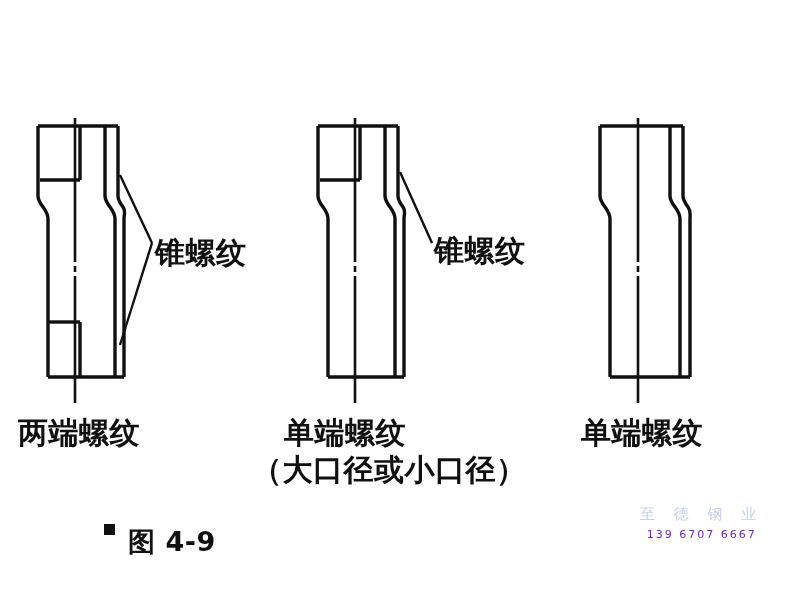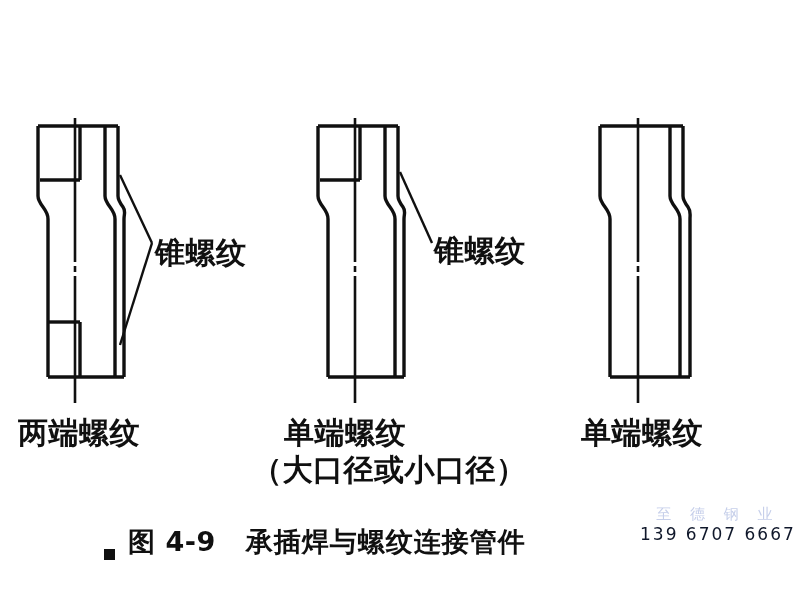--- a/index.html
+++ b/index.html
@@ -36,21 +36,21 @@
   #end-label-1 { left: 18px;  top: 413px; }
   #end-label-2 { left: 284px; top: 413px; }
   #end-label-2b { left: 252px; top: 450px; font-family: Liberation Mono, monospace; }
   #end-label-3 { left: 581px; top: 413px; }
 
   #caption {
     position: absolute;
     left: 104px;
     top: 524px;
     display: flex;
-    align-items: flex-end;
+    align-items: flex-start;
     white-space: nowrap;
   }
   #caption-bullet {
     width: 11px;
     height: 11px;
     background: #101010;
     margin-right: 13px;
     flex: 0 0 auto;
   }
   #caption-number {
@@ -76,24 +76,24 @@
     user-select: none;
   }
   #watermark-brand {
     font-size: 15px;
     letter-spacing: 7px;
     line-height: 19px;
     color: #c6cfea;
     text-align: center;
   }
   #watermark-phone {
-    font-size: 17px;
+    font-size: 11px;
     letter-spacing: 2px;
     line-height: 21px;
-    color: #0f172a;
+    color: #6d28d9;
   }
 </style>
 </head>
 <body>
 
 <svg id="figure-canvas" viewBox="0 0 800 593">
 
   <g>
 
     <path d="M 38 126 L 38 196 C 38 200 40 203 43 207 C 46 211 48 214 48 219 L 48 377" fill="none" stroke="#101010" stroke-width="3.4" stroke-linecap="butt"></path>
@@ -156,19 +156,18 @@
 <div class="cn-label" id="thread-label-2">锥螺纹</div>
 
 <div class="cn-label" id="end-label-1">两端螺纹</div>
 <div class="cn-label" id="end-label-2">单端螺纹</div>
 <div class="cn-label" id="end-label-2b">（大口径或小口径）</div>
 <div class="cn-label" id="end-label-3">单端螺纹</div>
 
 <div id="caption">
   <div id="caption-bullet"></div>
   <span id="caption-number">图 4-9</span>
-  <span id="caption-text">承插焊与螺纹连接管件</span>
 </div>
 
 <div id="watermark">
   <div id="watermark-brand">至 德 钢 业</div>
   <div id="watermark-phone">139 6707 6667</div>
 </div>
 
 </body></html>

